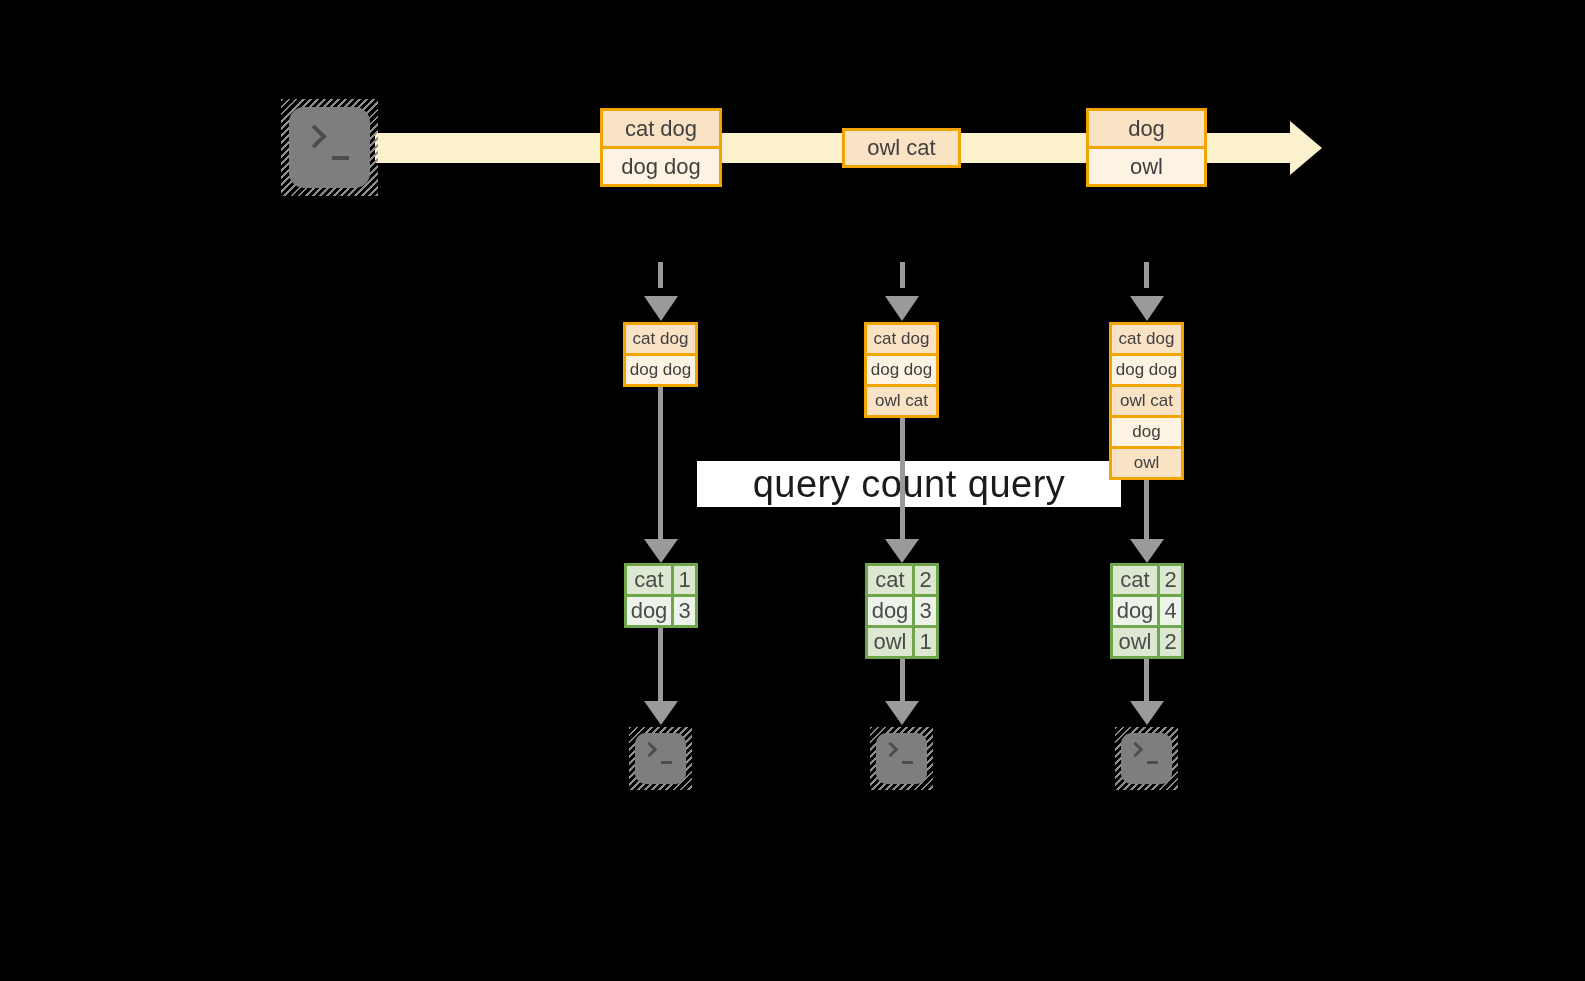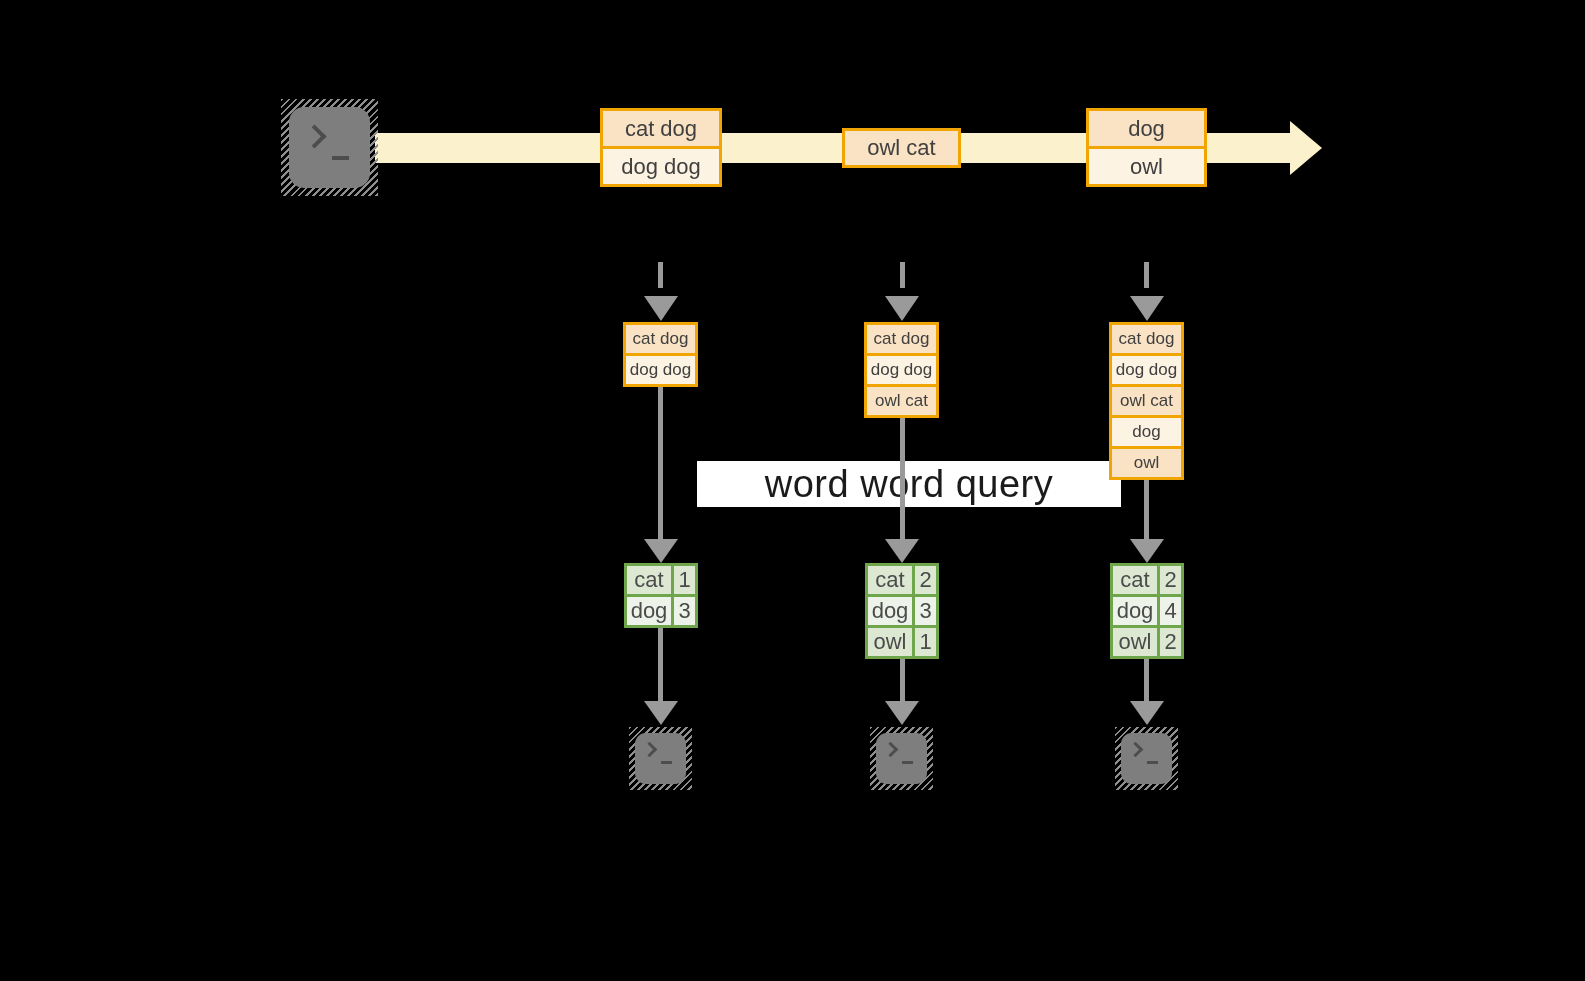--- a/index.html
+++ b/index.html
@@ -92,21 +92,21 @@
   </div>
   <div class="obox state" style="left:1109px;top:322px;width:75px;">
     <div class="orow">cat dog</div>
     <div class="orow">dog dog</div>
     <div class="orow">owl cat</div>
     <div class="orow">dog</div>
     <div class="orow">owl</div>
   </div>
 
   <div class="query-band">
-    <span class="query-label">word word query</span>
+    <span class="query-label">query count query</span>
   </div>
 
   <div class="vstem" style="left:658px;top:387px;height:156px;"></div>
   <div class="ahead" style="left:644px;top:539px;border-top-width:24px;"></div>
   <div class="vstem" style="left:900px;top:418px;height:125px;"></div>
   <div class="ahead" style="left:885px;top:539px;border-top-width:24px;"></div>
   <div class="vstem" style="left:1144px;top:480px;height:63px;"></div>
   <div class="ahead" style="left:1130px;top:539px;border-top-width:24px;"></div>
 
   <div class="gtable" style="left:624px;top:563px;">

